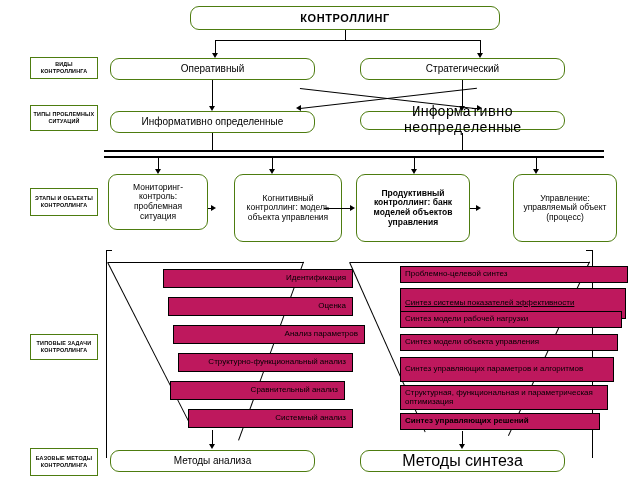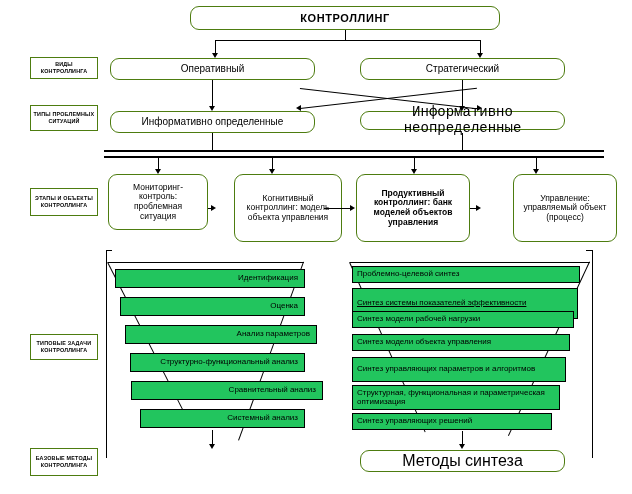--- a/index.html
+++ b/index.html
@@ -60,25 +60,26 @@
     border-top:3.5px solid transparent;
     border-bottom:3.5px solid transparent;
     border-right:5px solid #000;
   }
 
   
   .taskrow{
     position:absolute;
     box-sizing:border-box;
     border:1px solid #000;
-    background:#22c55e;
+    background:#be185d;
     font-size:8px;
     display:flex;
     align-items:center;
     line-height:1.12;
+    margin-left:48px;
   }
   .taskrow.right{padding-left:4px;justify-content:flex-start;text-align:left;}
   .taskrow.left{padding-right:6px;justify-content:flex-end;text-align:right;}
   .diag{position:absolute;transform-origin:0 0;height:1px;background:#000;}
 </style>
 </head>
 <body>
 
 <div id="root">
 
@@ -149,31 +150,32 @@
   <div class="diag" style="left:304px;top:262px;width:190px;transform:rotate(110deg);"></div>
 
   <div class="diag" style="left:350px;top:262px;width:240px;"></div>
   <div class="diag" style="left:350px;top:262px;width:186px;transform:rotate(66deg);"></div>
   <div class="diag" style="left:590px;top:262px;width:192px;transform:rotate(115deg);"></div>
 
   <div class="taskrow left" style="left:115px;top:269px;width:190px;height:19px;">Идентификация</div>
   <div class="taskrow left" style="left:120px;top:297px;width:185px;height:19px;">Оценка</div>
   <div class="taskrow left" style="left:125px;top:325px;width:192px;height:19px;">Анализ параметров</div>
   <div class="taskrow left" style="left:130px;top:353px;width:175px;height:19px;">Структурно-функциональный анализ</div>
-  <div class="taskrow left" style="left:131px;top:381px;width:192px;height:19px;">Сравнительный анализ</div>
+  <div class="taskrow left" style="left:122px;top:381px;width:175px;height:19px;">Сравнительный анализ</div>
   <div class="taskrow left" style="left:140px;top:409px;width:165px;height:19px;">Системный анализ</div>
 
   <div class="taskrow right" style="left:352px;top:266px;width:228px;height:17px;">Проблемно-целевой синтез</div>
   <div class="taskrow right" style="left:352px;top:288px;width:226px;height:31px;text-decoration:underline;">Синтез системы показателей эффективности</div>
   <div class="taskrow right" style="left:352px;top:311px;width:222px;height:17px;">Синтез модели рабочей нагрузки</div>
   <div class="taskrow right" style="left:352px;top:334px;width:218px;height:17px;">Синтез модели объекта управления</div>
   <div class="taskrow right" style="left:352px;top:357px;width:214px;height:25px;">Синтез управляющих параметров и алгоритмов</div>
   <div class="taskrow right" style="left:352px;top:385px;width:208px;height:25px;">Структурная, функциональная и параметрическая оптимизация</div>
-  <div class="taskrow right" style="left:352px;top:413px;width:200px;height:17px;">Синтез управляющих решений</div>
+  <div class="taskrow right" style="left:352px;top:413px;width:200px;height:17px;font-weight:bold;">Синтез управляющих решений</div>
 
   <div class="ln v" style="left:212px;top:430px;height:14px;"></div>
   <div class="arrow-d" style="left:208.5px;top:444px;"></div>
   <div class="ln v" style="left:462px;top:431px;height:13px;"></div>
   <div class="arrow-d" style="left:458.5px;top:444px;"></div>
 
+  <div class="box rounded" style="left:110px;top:450px;width:205px;height:22px;font-size:10px;">Методы анализа</div>
   <div class="box rounded" style="left:360px;top:450px;width:205px;height:22px;font-size:16px;">Методы синтеза</div>
 
 </div>
 
 </body></html>

